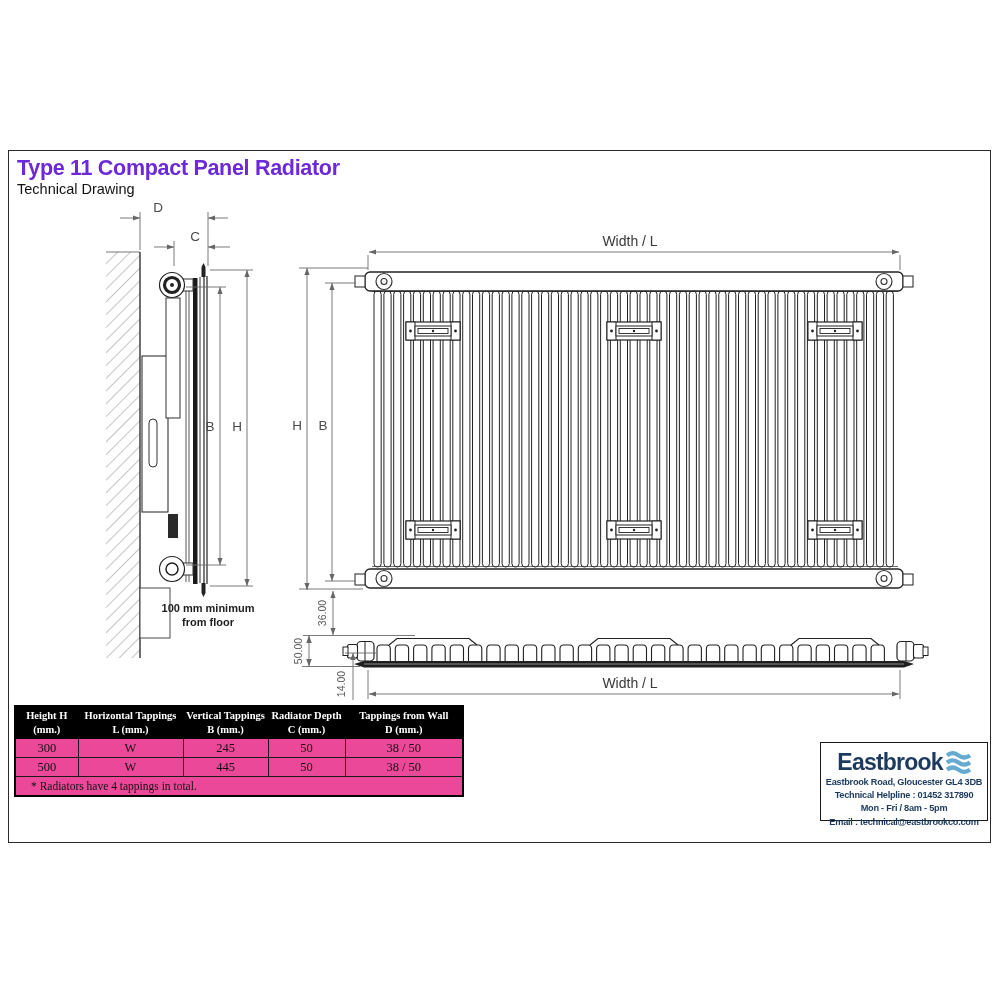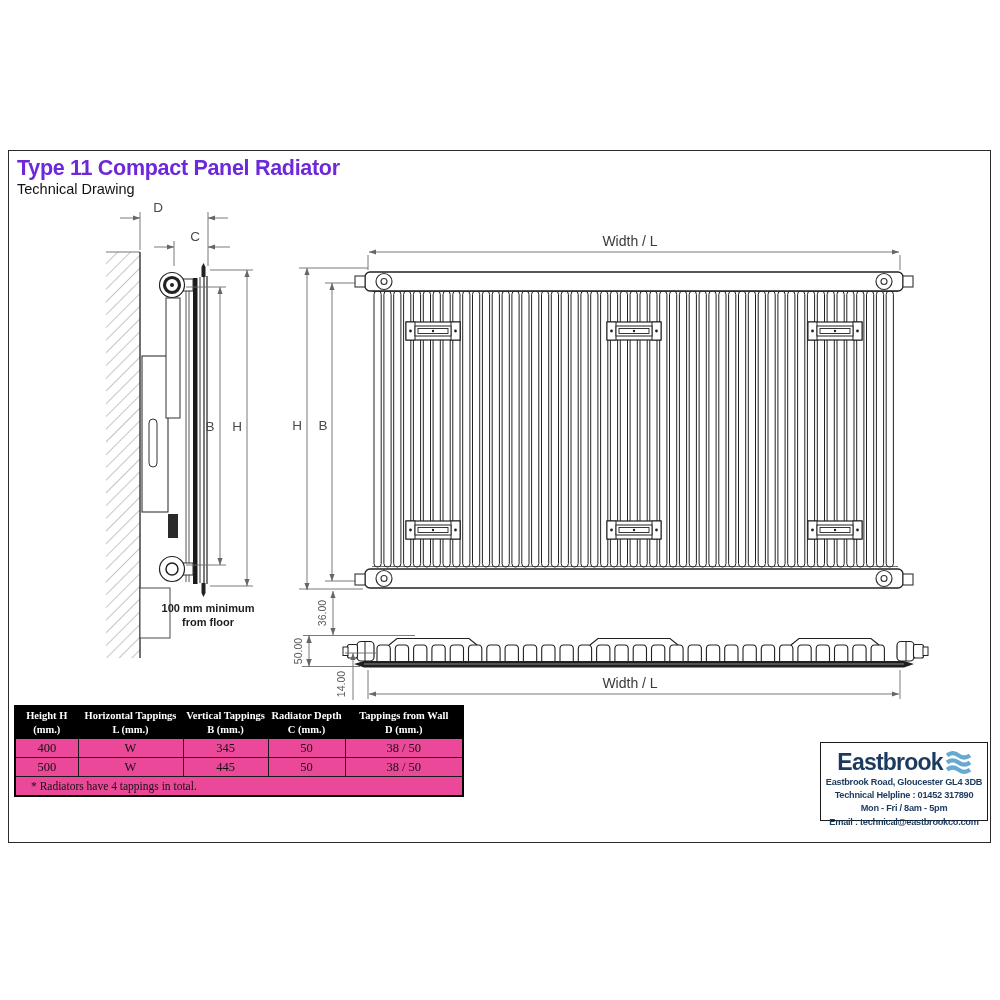--- a/index.html
+++ b/index.html
@@ -392,23 +392,23 @@
           <div>C (mm.)</div>
         </th>
         <th>
           <div>Tappings from Wall</div>
           <div>D (mm.)</div>
         </th>
       </tr>
     </thead>
   <tbody>
       <tr>
-        <td>400</td>
+        <td>300</td>
         <td>W</td>
-        <td>345</td>
+        <td>245</td>
         <td>50</td>
         <td>38 / 50</td>
       </tr>
       <tr>
         <td>500</td>
         <td>W</td>
         <td>445</td>
         <td>50</td>
         <td>38 / 50</td>
       </tr>

